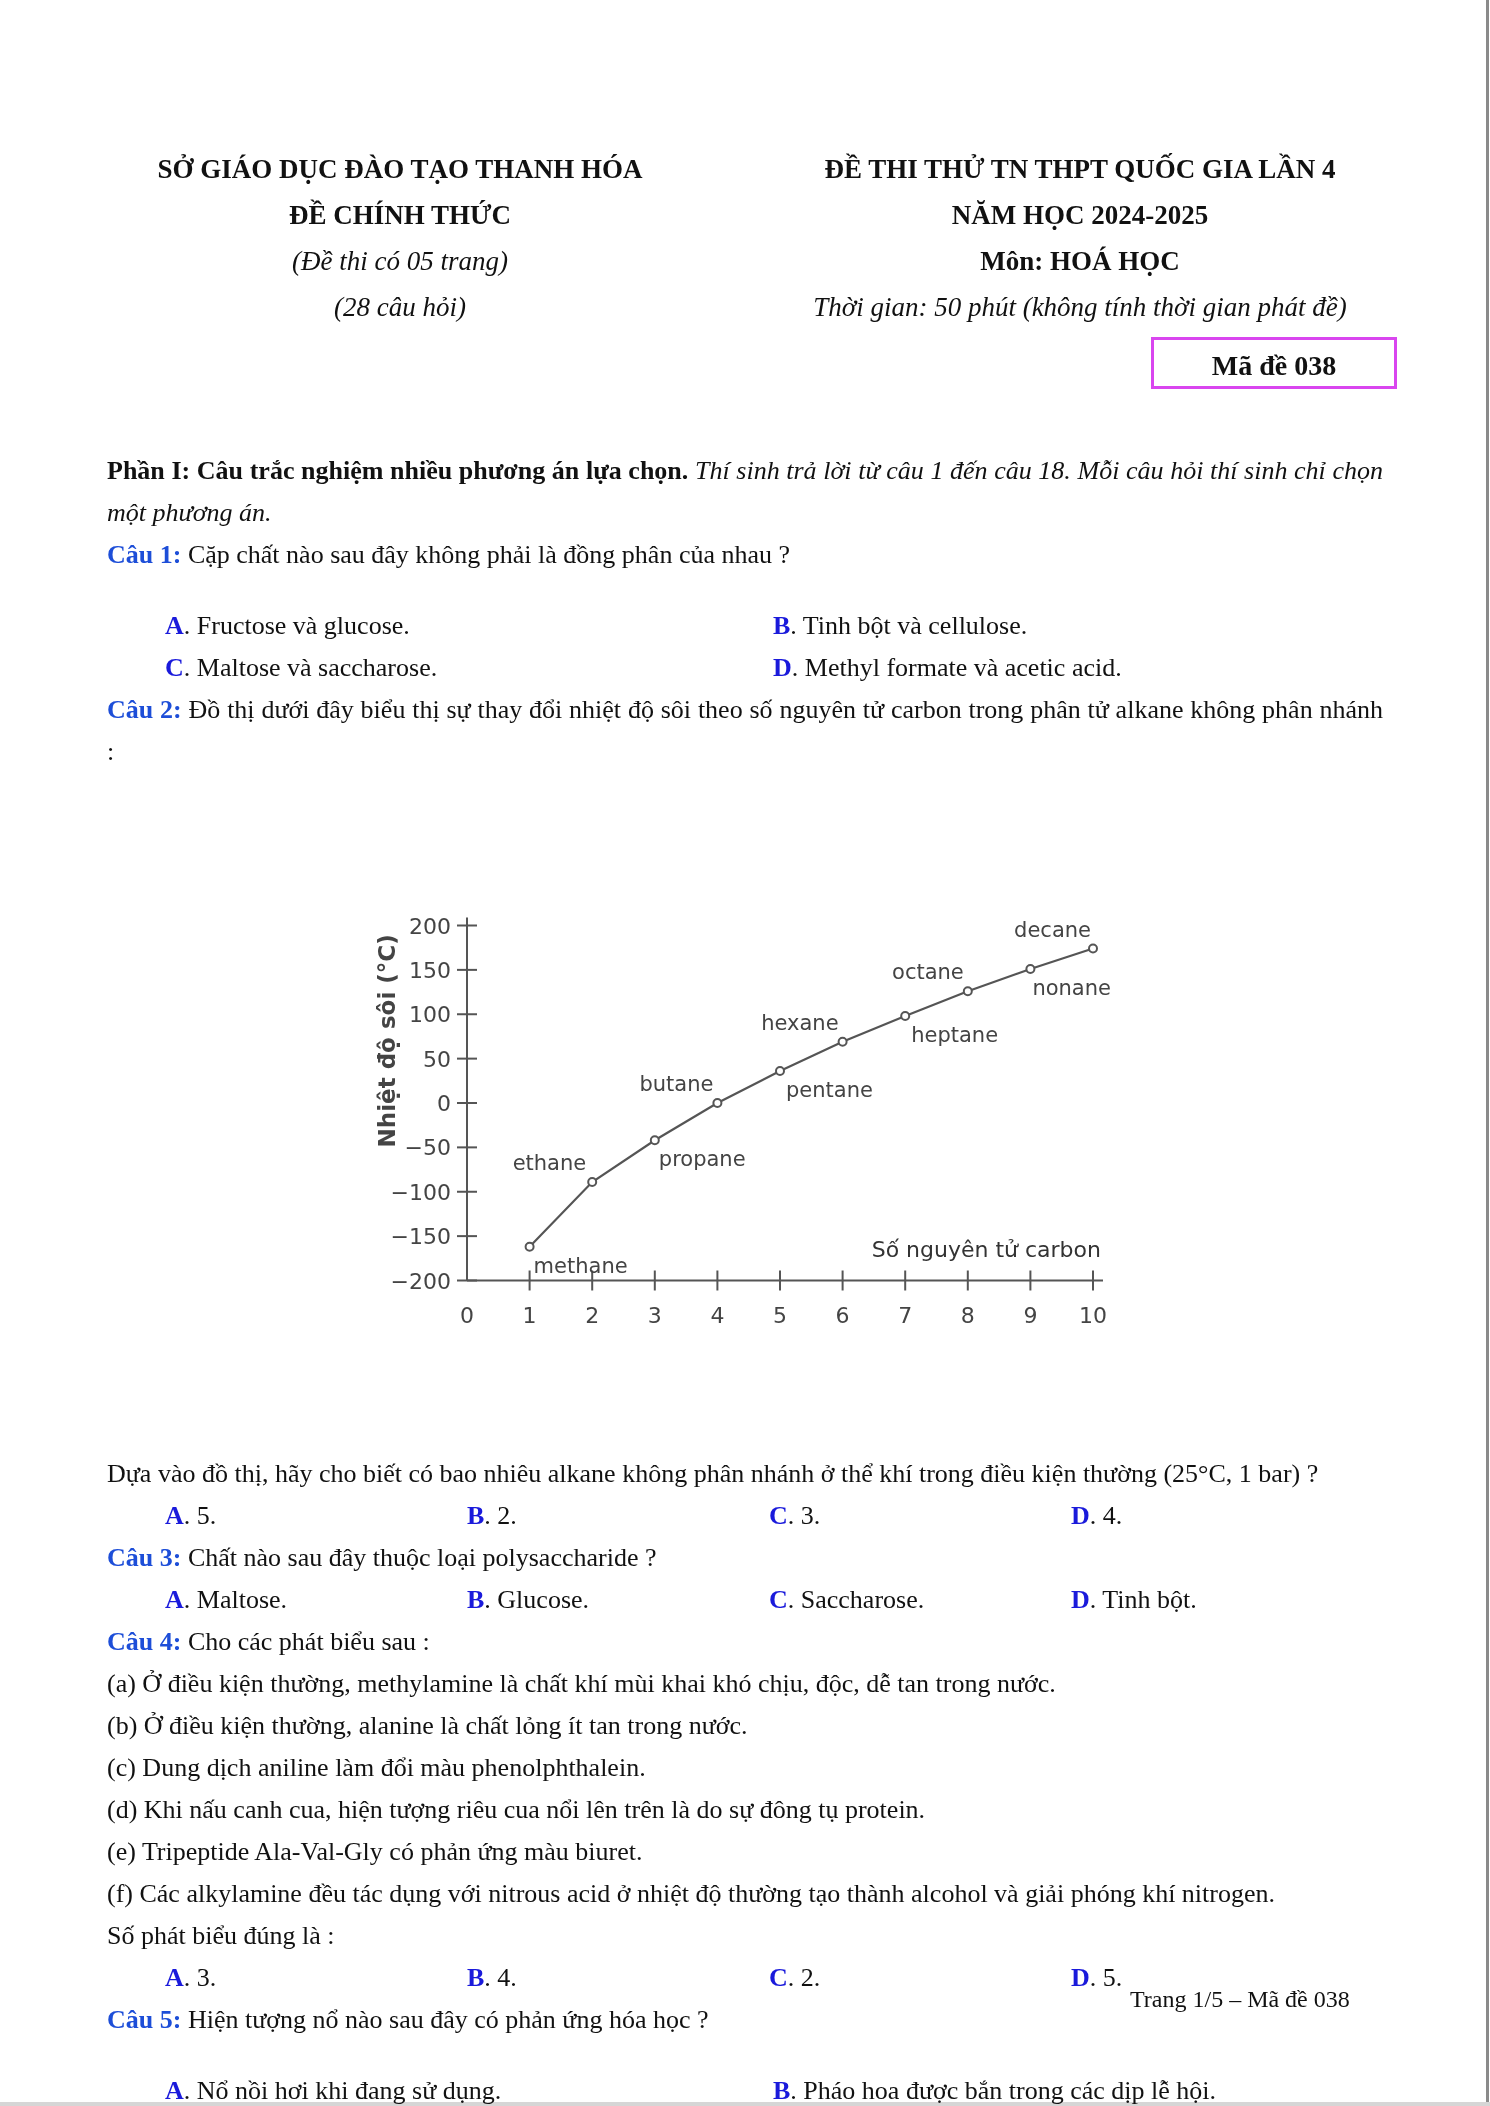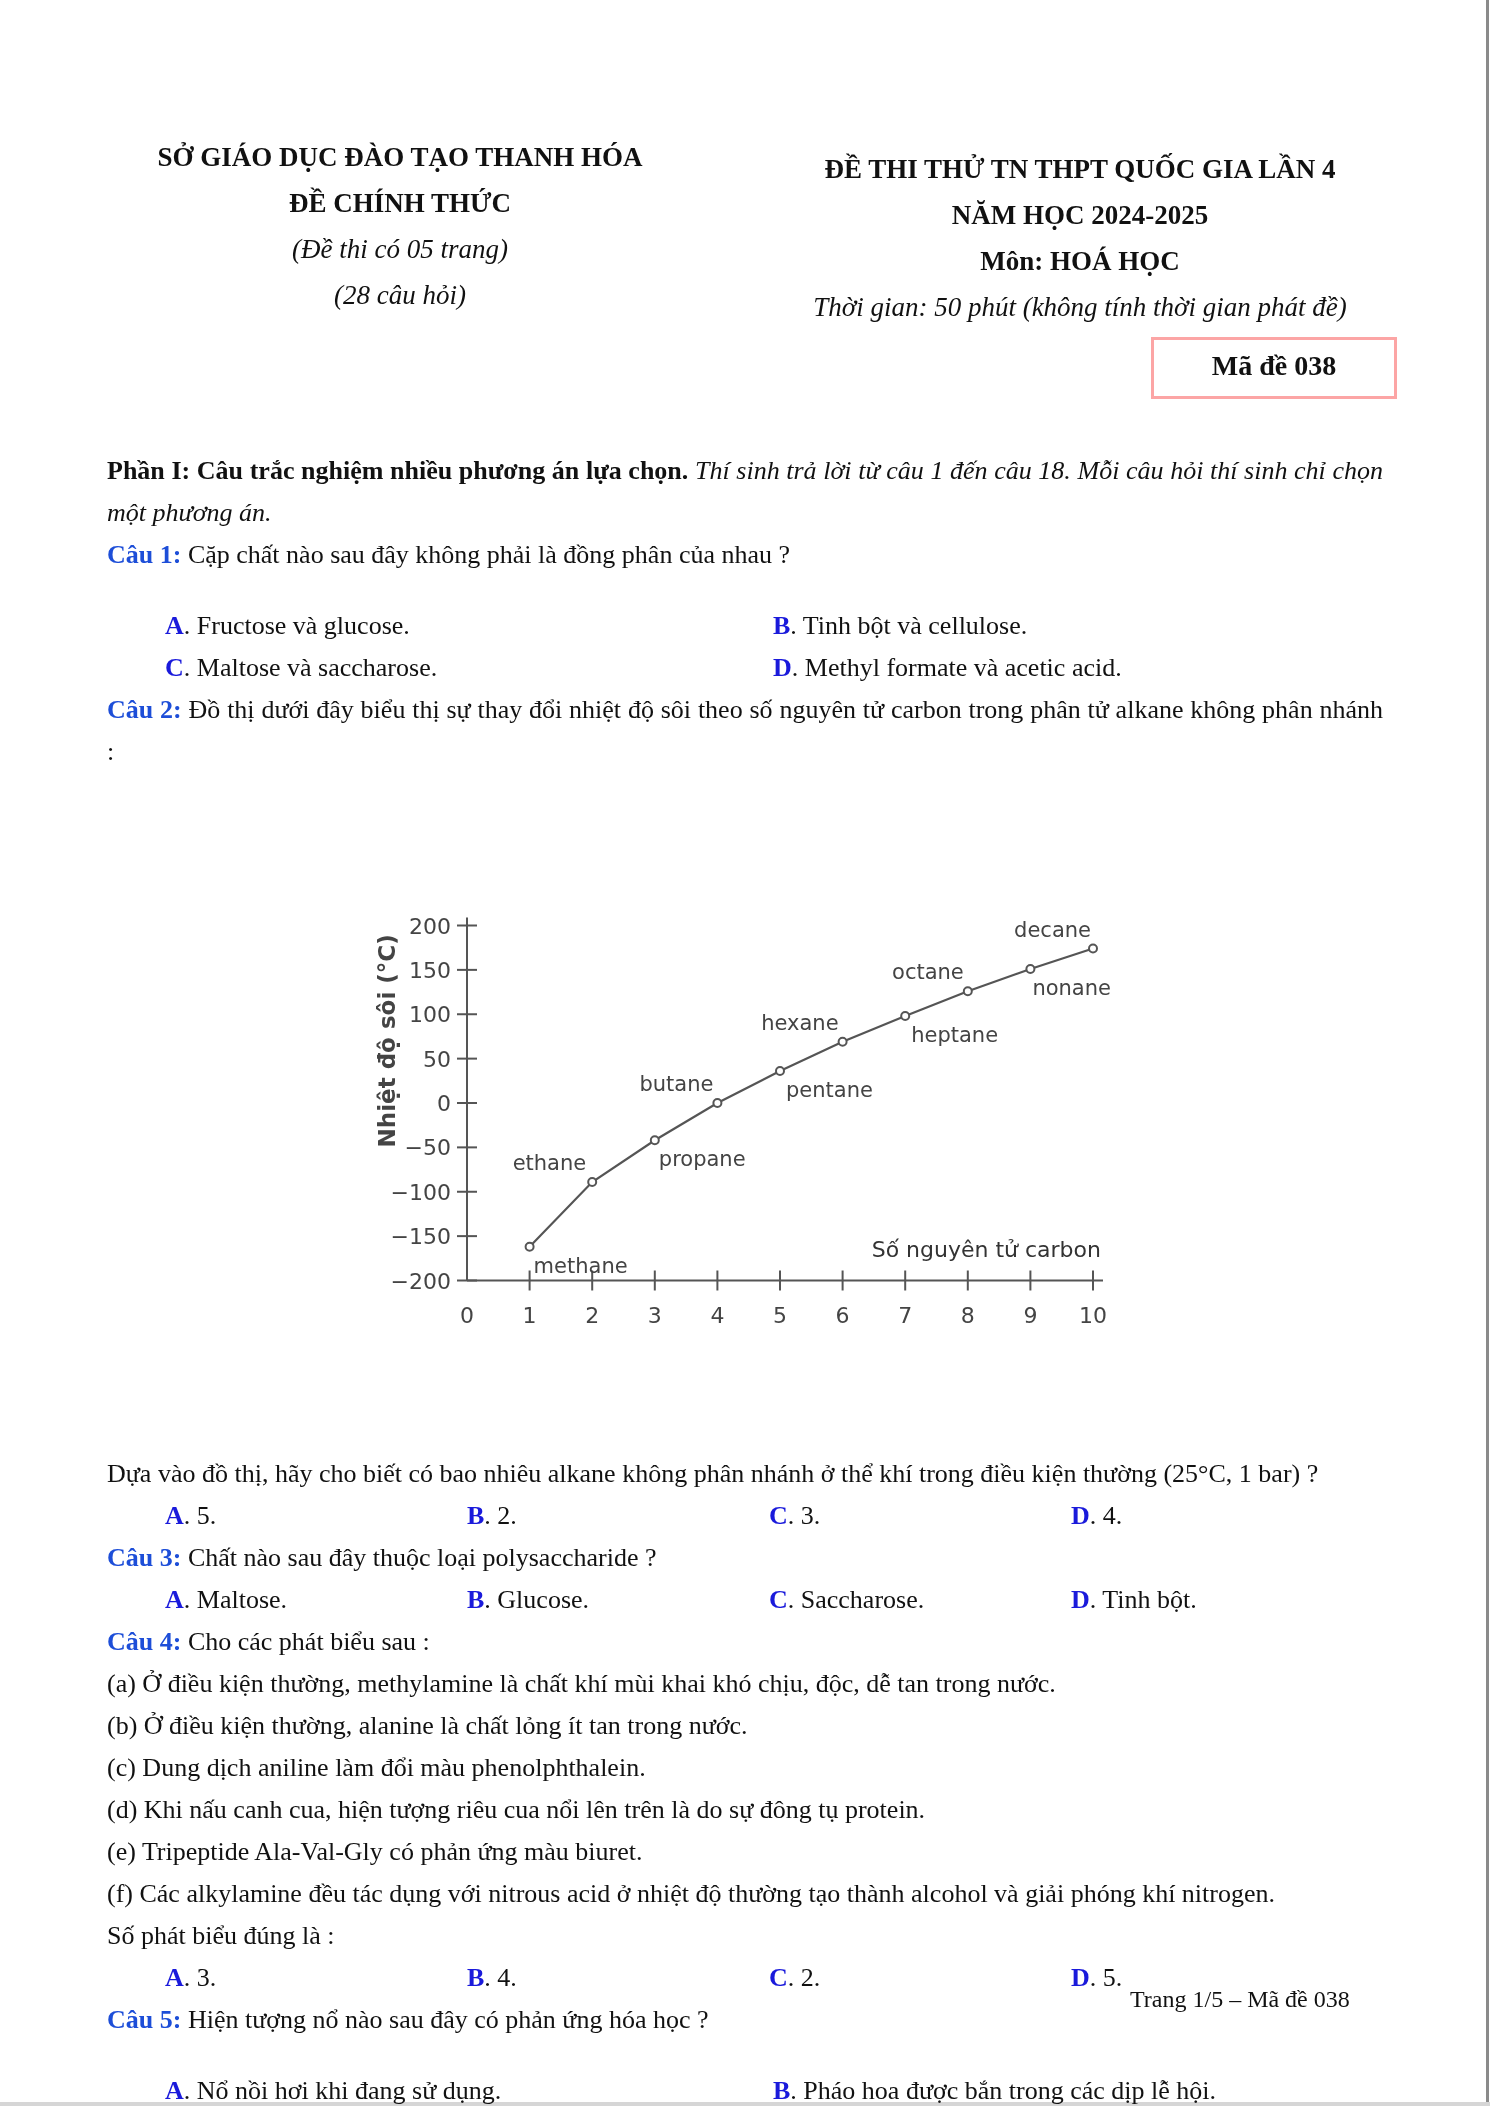--- a/index.html
+++ b/index.html
@@ -3,28 +3,28 @@
 <meta charset="utf-8">
 <style>
   html, body { margin: 0; padding: 0; }
   body {
     width: 1490px; height: 2106px; background: #ffffff; position: relative; overflow: hidden;
     font-family: "Liberation Serif", "DejaVu Serif", serif; color: #111;
   }
   .page-edge-right { position: absolute; left: 1486px; top: 0; width: 3px; height: 2103px; background: #8a8a8a; }
   .page-edge-bottom { position: absolute; left: 0; top: 2102px; width: 1490px; height: 4px; background: #d6d6d6; }
   .hdr { position: absolute; text-align: center; font-size: 27px; line-height: 34px; }
-  .hdr-left { left: 100px; width: 600px; top: 140px; }
+  .hdr-left { left: 100px; width: 600px; top: 152px; }
   .hdr-right { left: 740px; width: 680px; top: 152px; }
   .hdr .line { height: 46px; }
   .bold { font-weight: bold; }
   .ital { font-style: italic; }
   .code-box {
-    position: absolute; left: 1151px; top: 337px; width: 246px; height: 62px;
-    border: 3px solid #fca5a5; box-sizing: border-box; text-align: center;
+    position: absolute; left: 1151px; top: 337px; width: 246px; height: 52px;
+    border: 3px solid #d946ef; box-sizing: border-box; text-align: center;
     font-size: 28px; font-weight: bold; line-height: 52px;
   }
   .content { position: absolute; left: 107px; top: 450px; width: 1276px; font-size: 26px; line-height: 42px; }
   .para { text-align: justify; }
   .q-label { color: #1d4ed8; font-weight: bold; }
   .opt-letter { color: #1a1adb; font-weight: bold; }
   .opts-2 { display: grid; grid-template-columns: 608px 600px; padding-left: 58px; margin-top: 29px; }
   .opts-4 { display: grid; grid-template-columns: 302px 302px 302px 302px; padding-left: 58px; }
   .chart-wrap { position: relative; height: 680px; margin-left: -107px; }
   .chart-wrap svg { position: absolute; left: 0; top: 0; }

